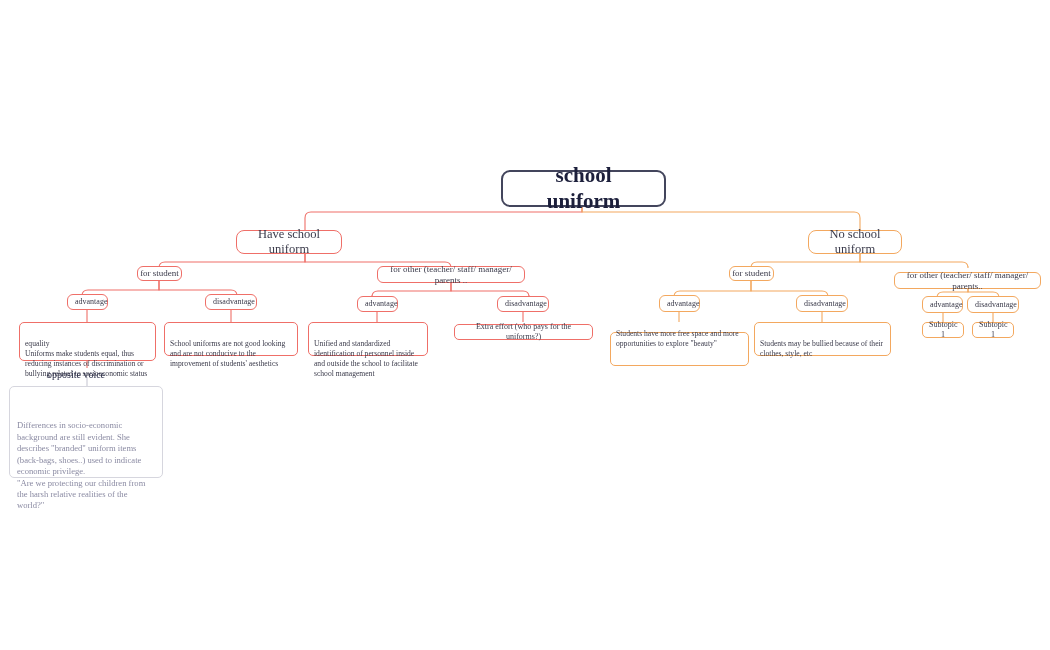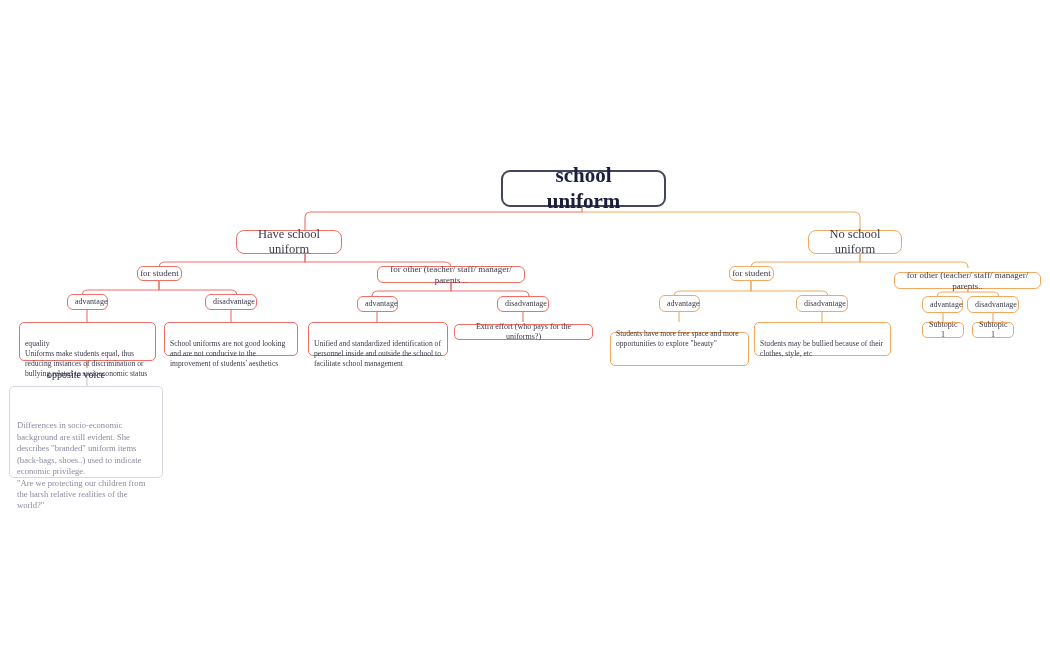--- a/index.html
+++ b/index.html
@@ -229,21 +229,21 @@
 
   <div class="node n-leaf tint-red" style="left:19px; top:322px; width:137px; height:39px; white-space:pre-line;">
     <span class="node-label">equality
 Uniforms make students equal, thus reducing instances of discrimination or bullying related to socioeconomic status</span>
   </div>
 
   <div class="node n-leaf tint-red" style="left:164px; top:322px; width:134px; height:30px;">
     <span class="node-label">School uniforms are not good looking and are not conducive to the improvement of students' aesthetics</span>
   </div>
 
-  <div class="node n-leaf tint-red" style="left:308px; top:322px; width:140px; height:32px;">
+  <div class="node n-leaf tint-red" style="left:308px; top:322px; width:120px; height:32px;">
     <span class="node-label">Unified and standardized identification of personnel inside and outside the school to facilitate school management</span>
   </div>
 
   <div class="node n-leaf-mini tint-red" style="left:454px; top:324px; width:139px; height:16px;">
     <span class="node-label">Extra effort (who pays for the uniforms?)</span>
   </div>
 
   <div class="n-plain" style="left:47px; top:369px; width:80px;">
     <span>opposite voice</span>
   </div>

